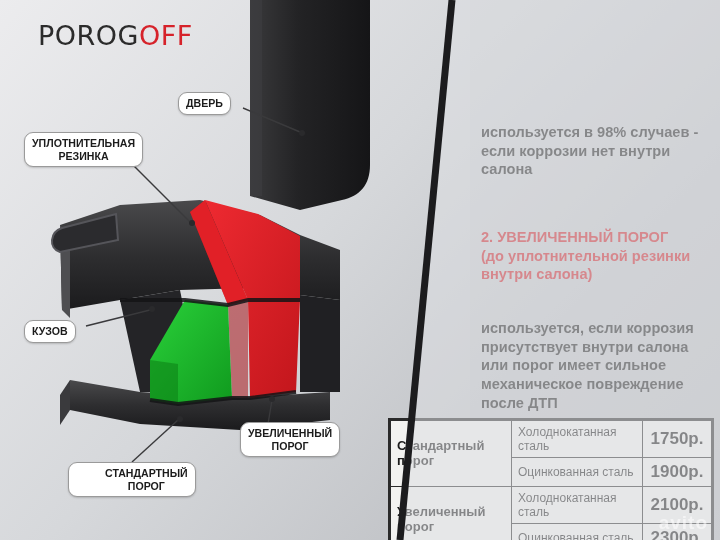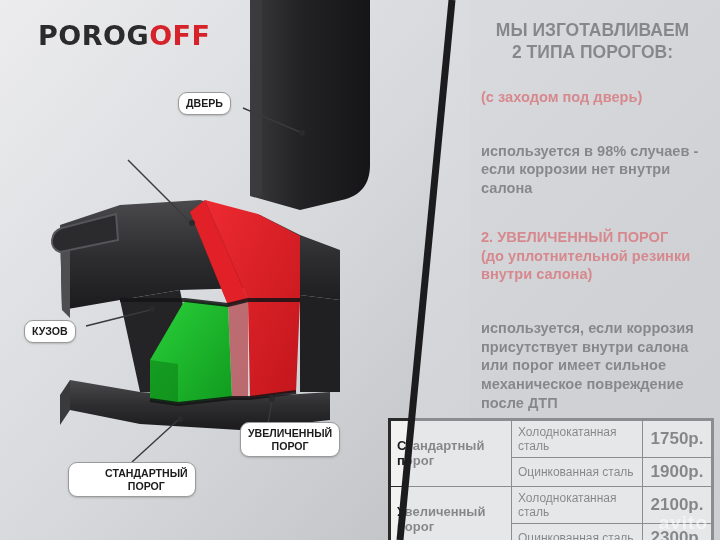--- a/index.html
+++ b/index.html
@@ -24,21 +24,21 @@
   .left-panel {
     position: absolute;
     left: 0; top: 0;
     width: 470px; height: 540px;
     overflow: hidden;
   }
   .brand {
     position: absolute;
     left: 38px; top: 20px;
     font-size: 27px;
-    font-weight: bold;
+    font-weight: normal;
     letter-spacing: 0.5px;
     font-family: "DejaVu Sans", sans-serif;
     color: #2b2b2b;
     z-index: 30;
   }
   .brand .off { color: #d6222a; }
 
   .illustration {
     position: absolute;
     left: 0; top: 0;
@@ -255,40 +255,37 @@
         <path d="M268,424 L272,400"></path>
         <circle cx="272" cy="399" r="3" fill="#2a2a2c" stroke="none"></circle>
       </g>
     </svg>
 
     <div class="brand">
       <span>POROG</span><span class="off">OFF</span>
     </div>
 
     <div class="callout c-door">ДВЕРЬ</div>
+    <div class="callout c-seal">УПЛОТНИТЕЛЬНАЯ
+РЕЗИНКА</div>
     <div class="callout c-body">КУЗОВ</div>
     <div class="callout c-standard">СТАНДАРТНЫЙ
 ПОРОГ</div>
     <div class="callout c-extended">УВЕЛИЧЕННЫЙ
 ПОРОГ</div>
   </div>
 
   <svg class="divider" viewBox="0 0 720 540">
     <polygon points="452,0 720,0 720,540 400,540" fill="#dcdee1" opacity="0.55"></polygon>
     <path d="M452,0 L400,540" stroke="#1c1c1e" stroke-width="7" fill="none"></path>
   </svg>
 
   <div class="right-panel">
-    <div class="headline">
-      <div>МЫ ИЗГОТАВЛИВАЕМ</div>
-      <div>2 ТИПА ПОРОГОВ:</div>
-    </div>
 
     <div class="block block-1">
-      <span class="sub">(с заходом под дверь)</span>
       <span class="body">используется в 98% случаев - если коррозии нет внутри салона</span>
     </div>
 
     <div class="block block-2">
       <span class="title">2. УВЕЛИЧЕННЫЙ ПОРОГ</span>
       <span class="sub">(до уплотнительной резинки внутри салона)</span>
       <span class="body">используется, если коррозия присутствует внутри салона или порог имеет сильное механическое повреждение после ДТП</span>
     </div>
   </div>
 

